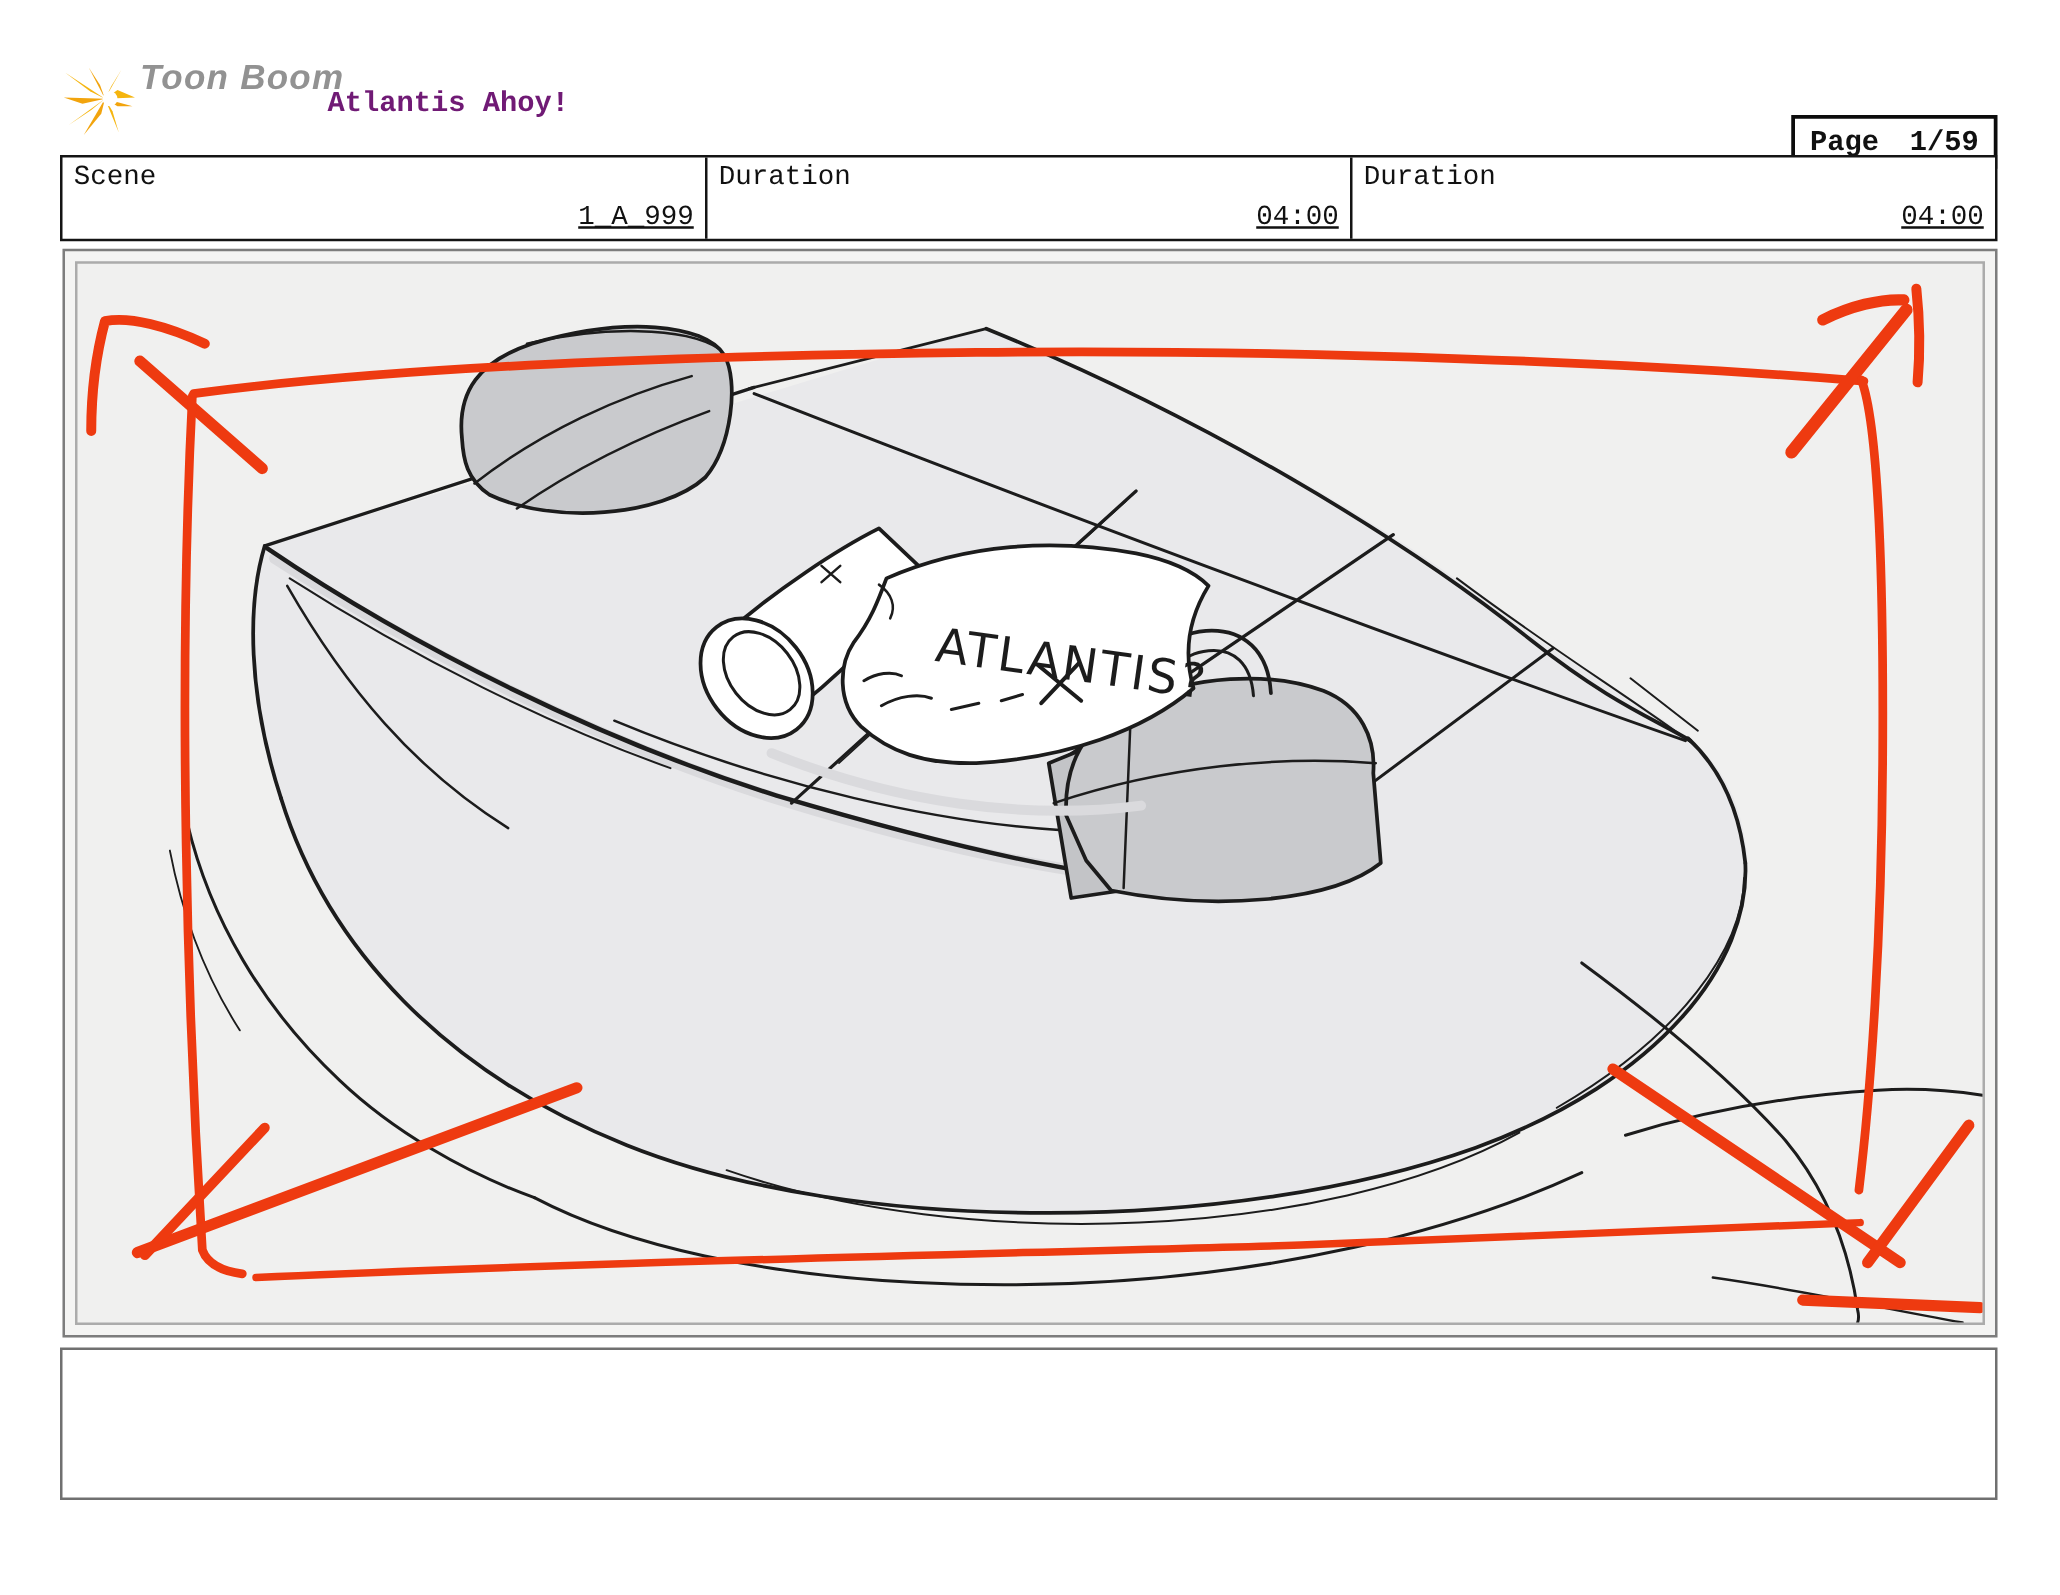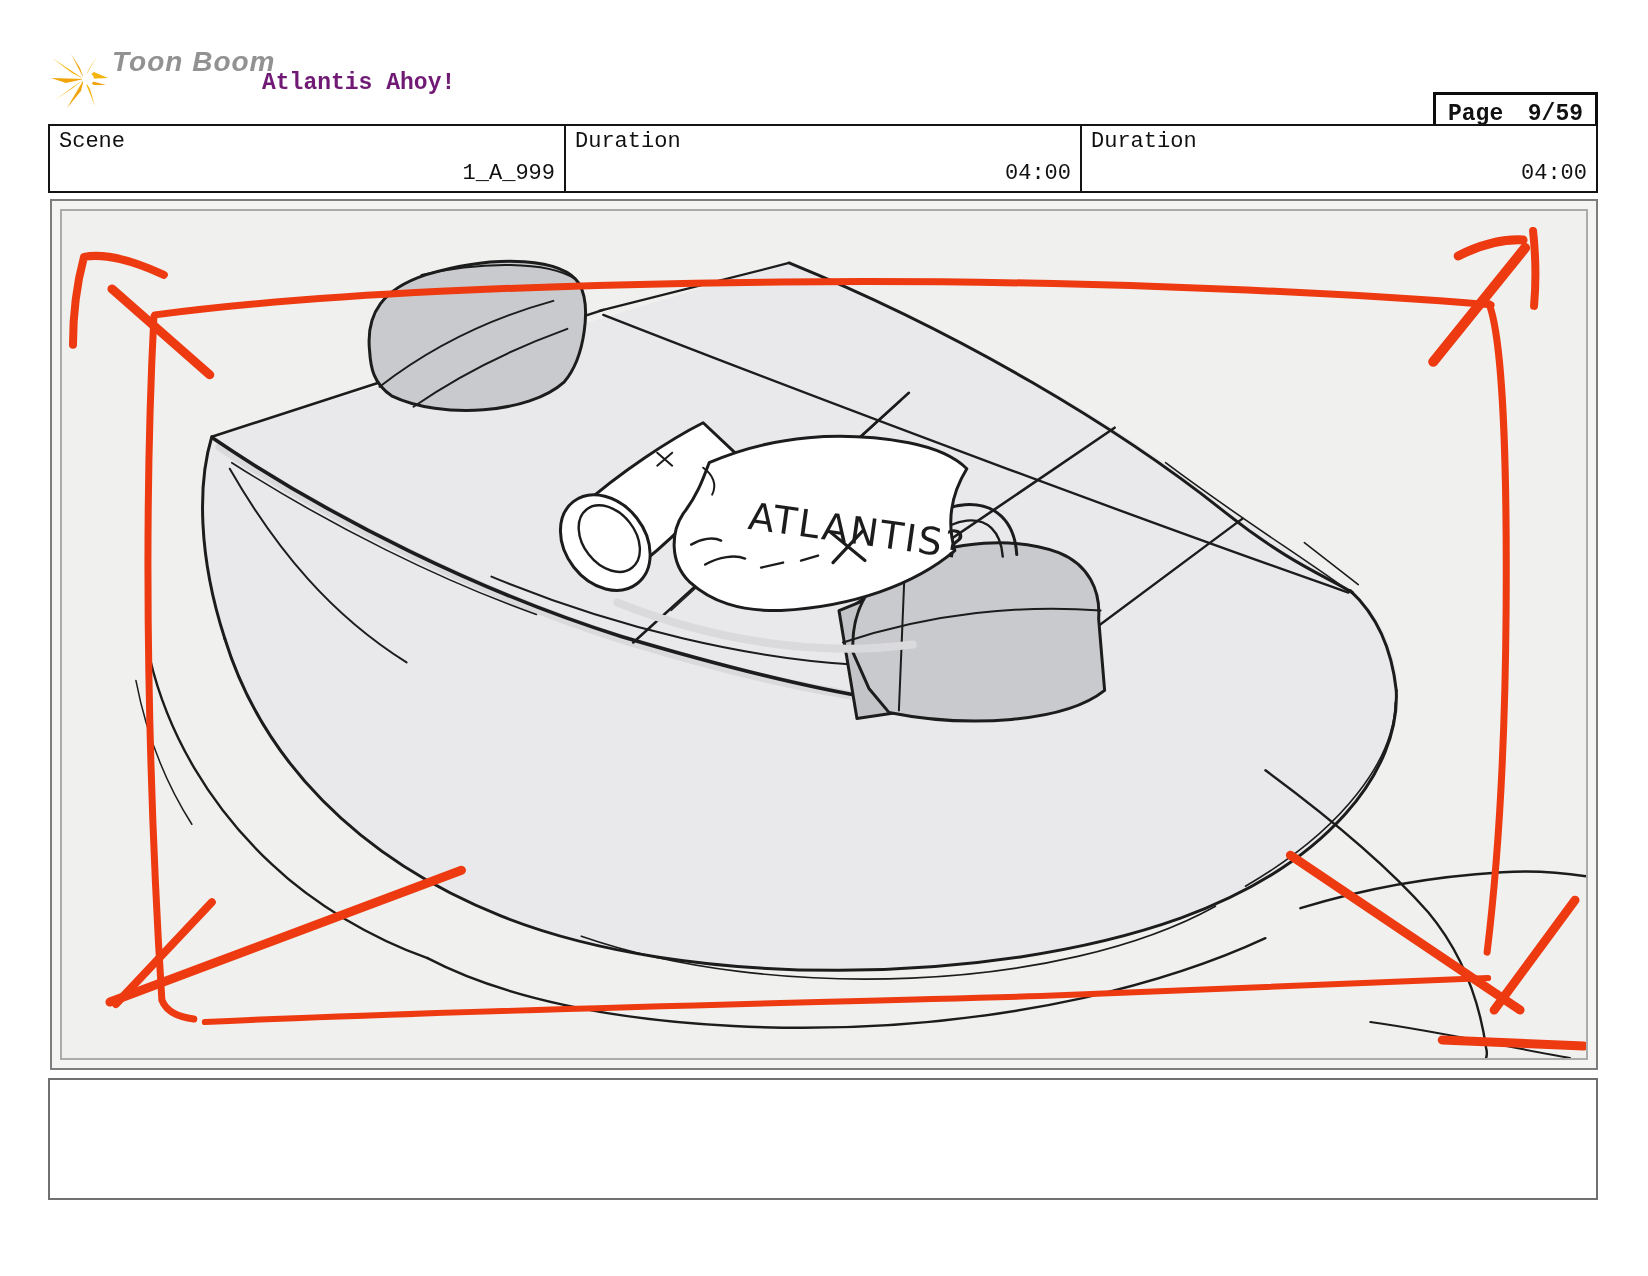--- a/index.html
+++ b/index.html
@@ -29,21 +29,21 @@
   .info-table{
     left:48px;top:124px;width:1550px;height:69px;
     border:2px solid #141414;display:flex;background:#fff;
   }
   .info-cell{
     flex:1 1 0;display:flex;flex-direction:row;justify-content:space-between;
     padding:4px 9px 6px 9px;border-left:2px solid #141414;min-width:0;
   }
   .info-cell:first-child{border-left:none;}
   .info-cell .lbl{font-size:22px;line-height:1.05;}
-  .info-cell .val{font-size:22px;line-height:1.05;align-self:flex-end;}
+  .info-cell .val{font-size:22px;line-height:1.05;align-self:flex-end;text-decoration:underline;}
   
   .panel-outer{
     left:50px;top:199px;width:1548px;height:871px;
     border:2px solid #7d7d7d;background:#f4f4f3;padding:8px;
   }
   .panel-inner{
     width:100%;height:100%;box-sizing:border-box;
     border:2px solid #ababab;background:var(--panel-background,#f0f0ef);
   }
   .panel-inner svg{display:block;width:100%;height:100%;}
@@ -80,21 +80,21 @@
     <path fill="#f5b50f" d="M34,25 L47,2 L39,15 Z"></path>
     <path fill="#f5b50f" d="M34,25 L58,24 L44,18 Z"></path>
     <path fill="#f2a40d" d="M34,25 L56,31 L44,31 Z"></path>
     <circle cx="38" cy="25" r="6" fill="#ffffff"></circle>
   </g>
 </svg>
 <span class="abs brand">Toon Boom</span>
 <span class="abs title">Atlantis Ahoy!</span>
 <div class="abs page-box">
   <span>Page</span>
-  <span>9/59</span>
+  <span>1/59</span>
 </div>
 
 <div class="abs info-table">
   <div class="info-cell">
     <span class="lbl">Scene</span>
     <span class="val">1_A_999</span>
   </div>
   <div class="info-cell">
     <span class="lbl">Duration</span>
     <span class="val">04:00</span>

